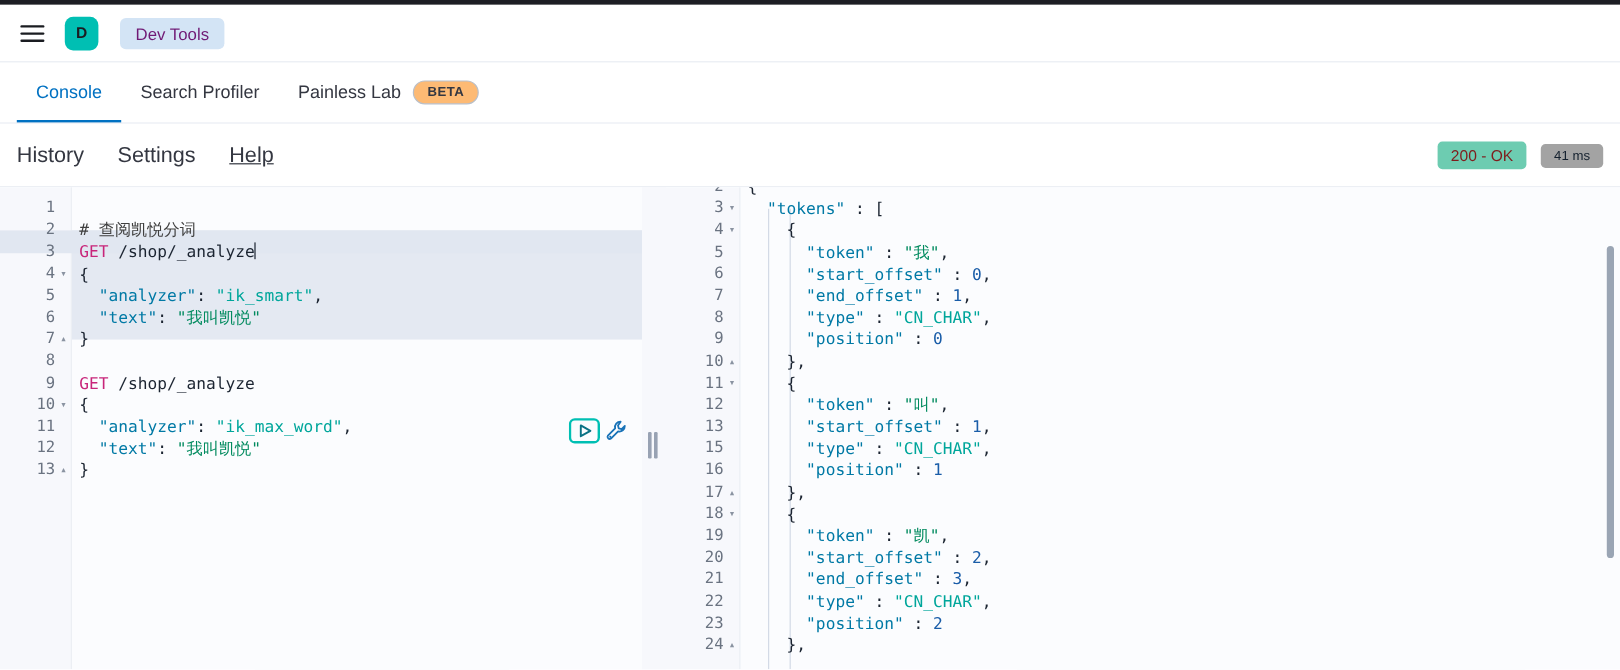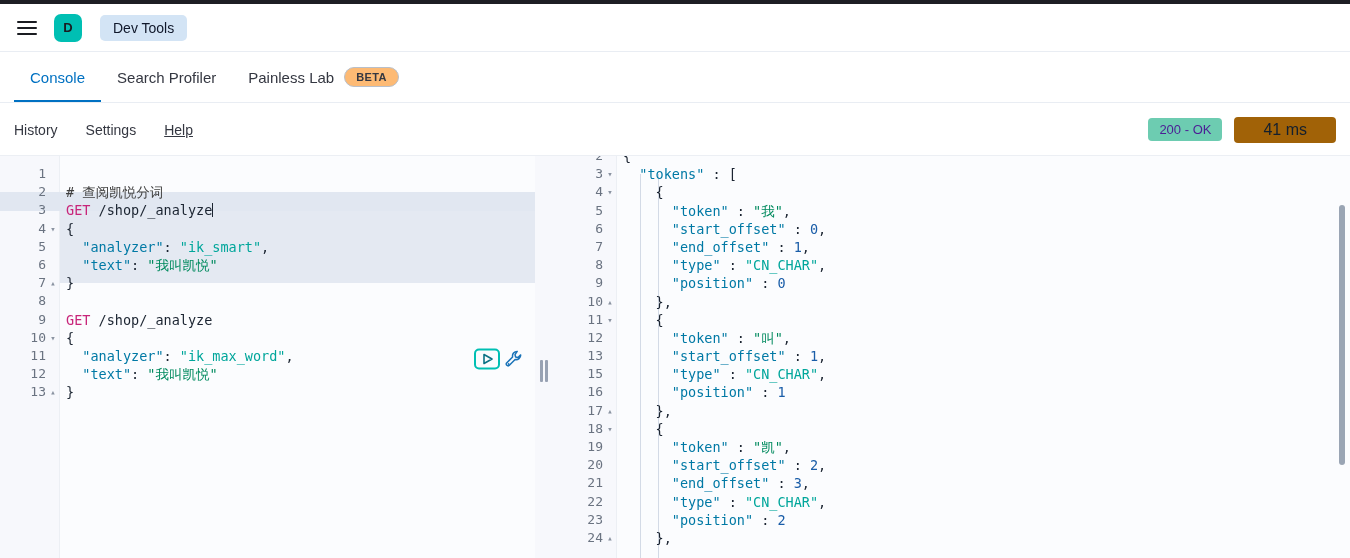--- a/index.html
+++ b/index.html
@@ -55,21 +55,21 @@
     background: #00bfb3;
     color: #1a1c21;
     font-size: 13px;
     font-weight: 600;
     display: flex; align-items: center; justify-content: center;
     margin-right: 18px;
     cursor: pointer;
   }
   .breadcrumb-pill {
     background: #d3e4f5;
-    color: #0f172a;
+    color: #701a75;
     font-size: 14px;
     font-weight: 400;
     padding: 5px 13px;
     border-radius: 5px;
     cursor: pointer;
     white-space: nowrap;
   }
 
   
   .tabbar {
@@ -114,42 +114,42 @@
   
   .console-toolbar {
     position: absolute; top: 104px; left: 0;
     width: 1350px; height: 52px;
     background: #ffffff;
     border-bottom: 1px solid #eceff4;
     display: flex; align-items: center;
     padding: 0 14px 0 14px;
   }
   .tool-link {
-    font-size: 14px;
+    font-size: 18px;
     color: #343741;
     margin-right: 28px;
     cursor: pointer;
     white-space: nowrap;
   }
   .tool-link.underlined { text-decoration: underline; }
   .toolbar-spacer { flex: 1; }
   .status-badge {
     background: #6dccb1;
-    color: #4c1d95;
+    color: #7f1d1d;
     font-size: 13px;
     padding: 4px 11px;
     border-radius: 4px;
     margin-right: 12px;
     white-space: nowrap;
   }
   .time-badge {
-    background: #a16207;
+    background: #a3a3a3;
     color: #14202e;
-    font-size: 16px;
-    padding: 4px 29px;
+    font-size: 11px;
+    padding: 4px 11px;
     border-radius: 4px;
     white-space: nowrap;
   }
 
   
   .editors {
     position: absolute;
     top: 156px; left: 0;
     width: 1350px; height: 402px;
     background: #f7f8fc;

